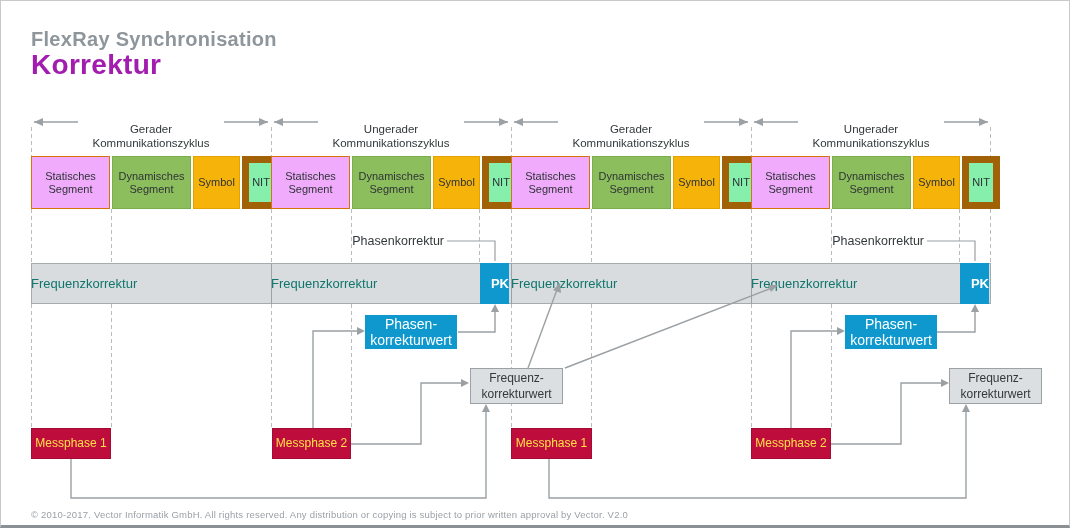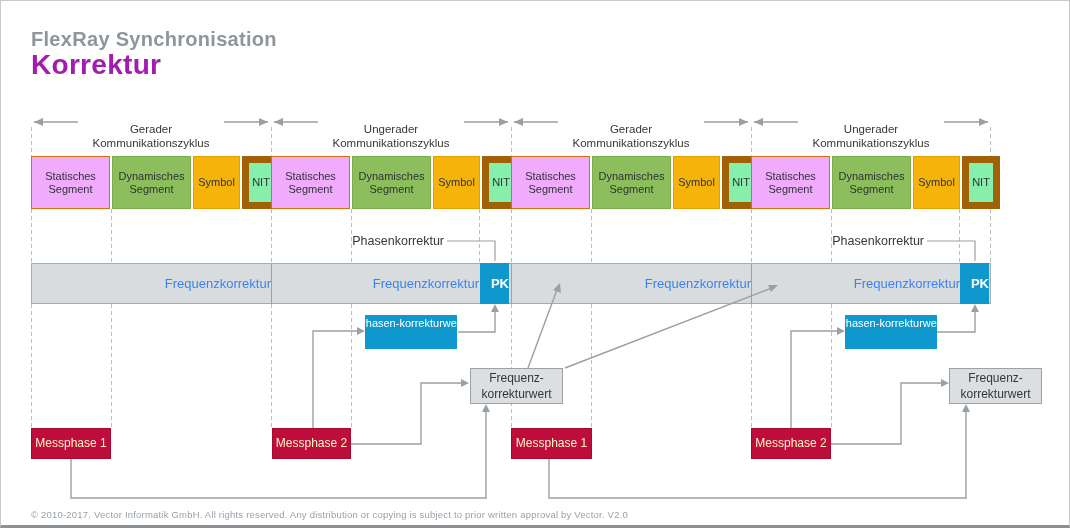--- a/index.html
+++ b/index.html
@@ -16,33 +16,33 @@
 
   .seg{top:155px;height:53px;display:flex;align-items:center;justify-content:center;
        text-align:center;font-size:11px;line-height:13px;color:#2E3336;box-sizing:border-box;padding:0 2px;}
   .seg.static{width:79px;background:#f0abfc;border:1px solid #D67409;}
   .seg.dyn{width:79px;background:#8DBE5D;border:1px solid #7BAD4B;}
   .seg.sym{width:47px;background:#F6B40A;border:1px solid #E0A300;}
   .seg.nit{width:38px;background:#86efac;border:7px solid #a16207;}
 
   .band{left:30px;top:262px;width:960px;height:41px;background:#D9DCDE;border:1px solid #A6ABAE;box-sizing:border-box;}
   .band-div{top:262px;width:1px;height:41px;background:#9BA1A4;}
-  .band-label{top:262px;height:42px;line-height:41px;text-align:right;font-size:13px;color:#3b82f6;}
+  .band-label{top:262px;height:42px;line-height:41px;text-align:left;font-size:13px;color:#0f766e;}
   .pk{top:262px;width:29px;height:41px;background:#0E98CE;color:#fff;font-size:13px;font-weight:600;
       line-height:41px;text-align:right;}
 
   .pklabel{top:233px;width:123px;height:14px;font-size:12.5px;color:#33383B;text-align:right;}
 
-  .bluebox{width:92px;height:34px;background:#0E98CE;color:#fff;font-size:11px;line-height:16px;
-           text-align:center;display:flex;flex-direction:row;justify-content:center;}
+  .bluebox{width:92px;height:34px;background:#0E98CE;color:#fff;font-size:14px;line-height:16px;
+           text-align:center;display:flex;flex-direction:column;justify-content:center;}
   .graybox{width:93px;height:36px;background:#DCDFE1;border:1px solid #9BA1A4;box-sizing:border-box;
            color:#33383B;font-size:12px;line-height:16px;text-align:center;
            display:flex;flex-direction:column;justify-content:center;}
   .redbox{top:427px;height:31px;background:#BE0C3D;border:1px solid #A50A33;box-sizing:border-box;
-          color:#fef9c3;font-size:12px;line-height:29px;text-align:center;}
+          color:#fde047;font-size:12px;line-height:29px;text-align:center;}
 
   .footer{left:30px;top:508px;font-size:9.5px;color:#9AA1A7;letter-spacing:.2px;}
   svg.lines{left:0;top:0;pointer-events:none;}
 </style>
 </head>
 <body>
 
 <div class="stage">
 
   <div class="abs subtitle">FlexRay Synchronisation</div>

